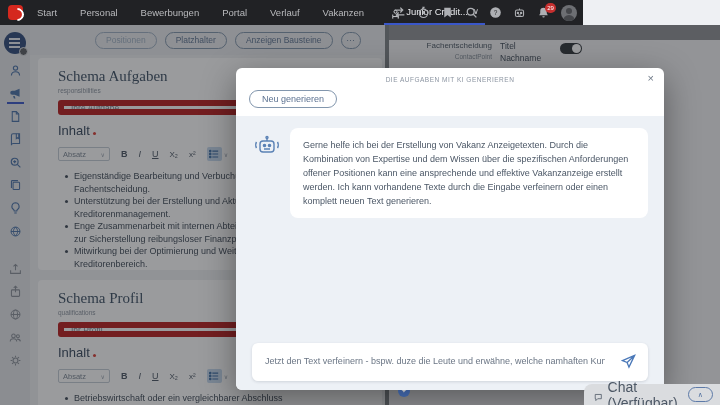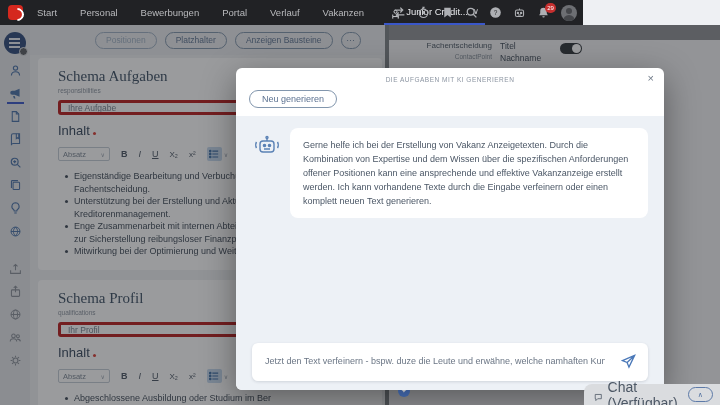--- a/index.html
+++ b/index.html
@@ -51,21 +51,21 @@
   .pill { height:17px; border:1px solid #8095ac; border-radius:9px; background:transparent;
           font-size:8.5px; color:#5e7492; padding:0 10px; font-family:inherit; cursor:pointer; line-height:15px; }
   .pill.faded { color:#9fb0c4; border-color:#9fb0c4; }
   .pill.round { width:20px; padding:0; text-align:center; }
 
   .card { position:absolute; left:8px; width:344px; background:#ffffff; border-radius:4px; overflow:hidden; }
   .card1 { top:33px; height:212px; }
   .card2 { top:255px; height:160px; }
   .card h2 { font-size:15px; font-weight:500; color:#3c4f63; margin:10px 0 0 20px;font-family:Liberation Serif, serif; }
   .card .sub { font-size:6.5px; color:#8a939e; margin:2px 0 0 20px; }
-  .card .field { display:block; margin:6px 14px 0 20px; width:302px; height:15px; border:3px solid #b91c1c;
+  .card .field { display:block; margin:6px 14px 0 20px; width:302px; height:15px; border:6px solid #b91c1c;
                  border-radius:3px; font-size:8.5px; color:#75808e; padding:0 7px; background:#fff; font-family:inherit; }
   .card .field::placeholder { color:#75808e; opacity:1; }
   .inhalt { display:flex; align-items:baseline; margin:8px 0 0 20px; }
   .inhalt .lbl { font-size:13px; font-weight:500; color:#36475c; }
   .req-dot { width:3px; height:3px; border-radius:50%; background:#d93c34; margin-left:3px; }
 
   .etoolbar { display:flex; align-items:center; margin:8px 0 0 20px; height:16px; }
   .esel { width:52px; height:14px; border:1px solid #c4ccd6; border-radius:2px; font-size:7.5px; color:#7c8794;
           display:flex; align-items:center; justify-content:space-between; padding:0 4px; cursor:pointer; }
   .esel .c { font-size:6px; color:#9aa4b0; }
@@ -357,20 +357,21 @@
             <span class="dot"></span>
             <div class="blines">
           <div class="bline">Enge Zusammenarbeit mit internen Abteilungen w</div>
           <div class="bline">zur Sicherstellung reibungsloser Finanzprozesse.</div>
             </div>
           </div>
         <div class="bullet">
             <span class="dot"></span>
             <div class="blines">
           <div class="bline">Mitwirkung bei der Optimierung und Weiterentwick</div>
+          <div class="bline">Kreditorenbereich.</div>
             </div>
           </div>
 
       </div>
     </div>
 
     <div class="card card2">
       <h2>Schema Profil</h2>
       <div class="sub">qualifications</div>
       <input class="field" readonly="" placeholder="Ihr Profil" style="">
@@ -403,21 +404,20 @@
               <circle cx="6" cy="8.5" r="0.8" fill="currentColor"></circle>
               <circle cx="10" cy="8.5" r="0.8" fill="currentColor"></circle>
               <path d="M8 5V3"></path>
             </svg>
         </span>
       </div>
       <div class="bullets">
         <div class="bullet">
             <span class="dot"></span>
             <div class="blines">
-          <div class="bline">Abgeschlossene Ausbildung oder Studium im Ber</div>
           <div class="bline">Betriebswirtschaft oder ein vergleichbarer Abschluss</div>
             </div>
           </div>
 
       </div>
     </div>
   </div>
 
   <div class="rpanel">
     <div class="band"></div>

